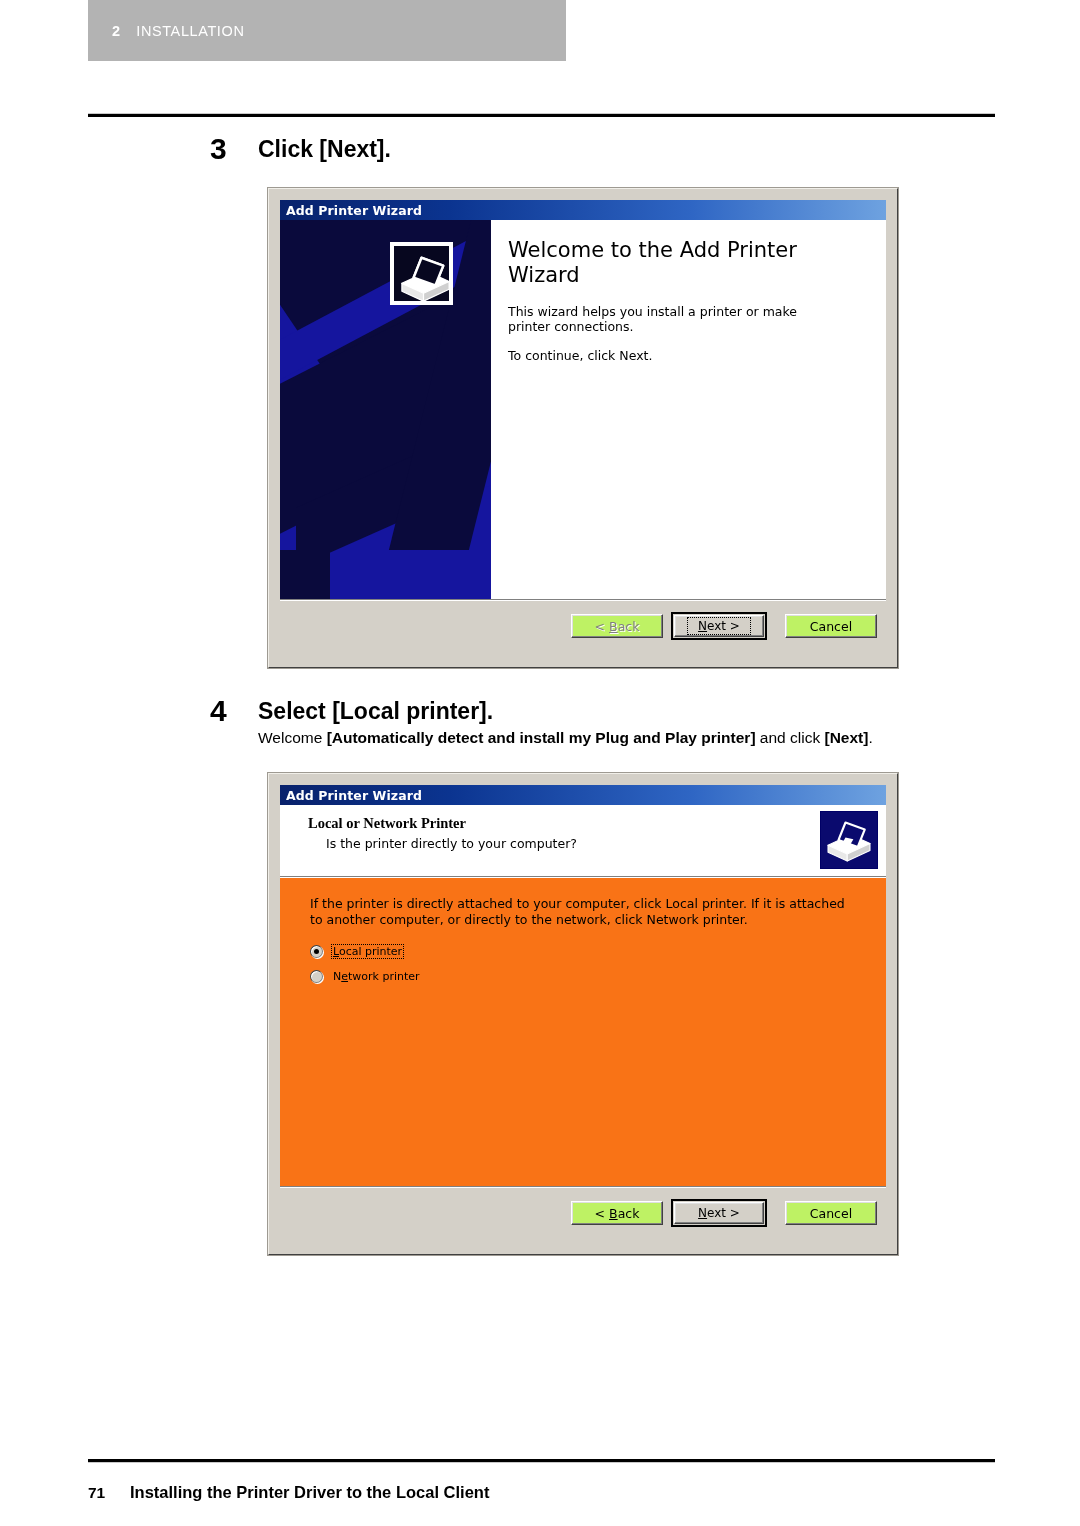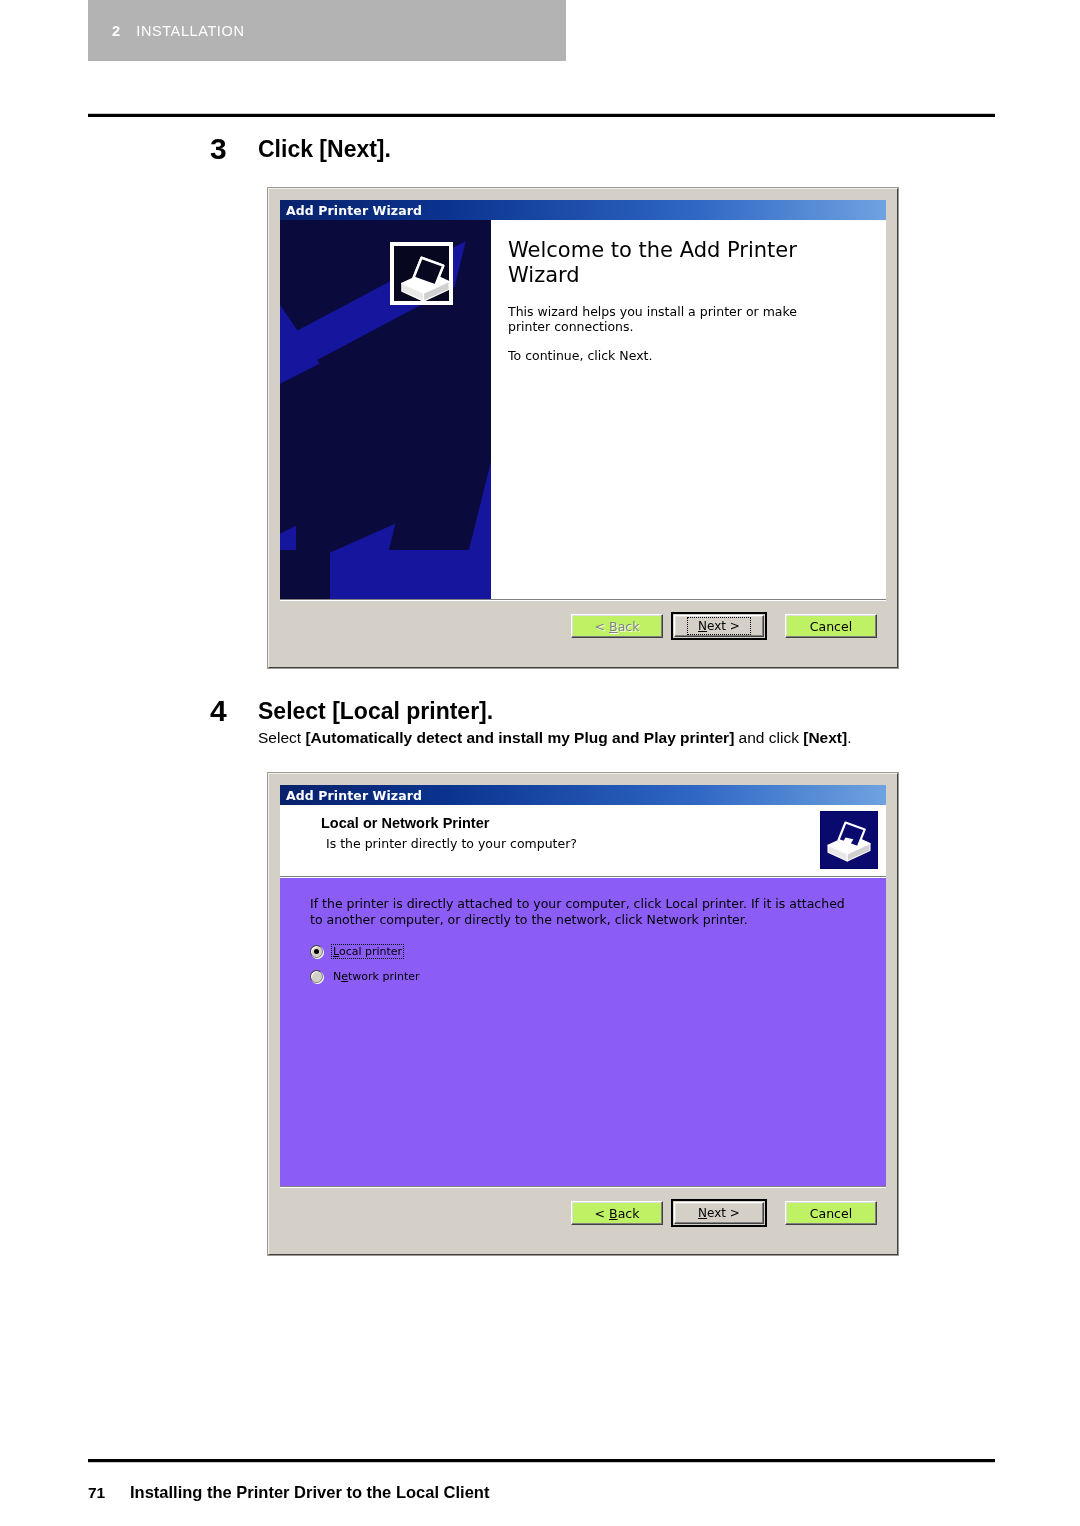--- a/index.html
+++ b/index.html
@@ -190,38 +190,38 @@
   u.acc { text-decoration:underline; }
 
   
   .wiz2-head {
     position:absolute; left:0; right:0; top:20px; height:72px;
     background:#ffffff;
     border-bottom:1px solid #808080;
     box-shadow:0 1px 0 #ffffff;
   }
   .wiz2-title {
-    position:absolute; left:41px; top:10px;
+    position:absolute; left:28px; top:10px;
     font-size:14.5px; font-weight:bold; color:#000;
-    font-family:Liberation Sans, sans-serif;
+    font-family:Liberation Serif, serif;
   }
   .wiz2-sub {
     position:absolute; left:46px; top:31px;
     font-size:12.5px; color:#000;
     font-family:"DejaVu Sans", sans-serif;
   }
   .smallicon {
     position:absolute; right:8px; top:6px;
     width:58px; height:58px;
     background:#0a0a6e;
     border:1px solid #000066;
   }
   .wiz2-body {
     position:absolute; left:0; right:0; top:93px; bottom:57px;
-    background:#8b5cf6;
+    background:#f97316;
     padding:18px 22px 0 30px;
   }
   .wiz2-para {
     font-size:12.5px; color:#000; line-height:16px;
     font-family:"DejaVu Sans", sans-serif;
     max-width:540px;
     margin-bottom:16px;
   }
   .optrow { display:flex; align-items:center; margin-bottom:10px; }
   .optrow.indent { margin-left:26px; }
@@ -344,21 +344,21 @@
         </div>
       </div>
 
     </div>
   </div>
 </div>
 
 <div class="step" style="left:210px; top:696px; width:830px; height:60px;">
   <span class="step-num">4</span>
   <span class="step-title">Select [Local printer].</span>
-  <span class="step-sub"><span>Select </span><b>[Automatically detect and install my Plug and Play printer]</b><span> and click </span><b>[Next]</b><span>.</span></span>
+  <span class="step-sub"><span>Welcome </span><b>[Automatically detect and install my Plug and Play printer]</b><span> and click </span><b>[Next]</b><span>.</span></span>
 </div>
 
 <div class="dialog" style="left:268px; top:773px; width:630px; height:482px;">
   <div class="dialog-inner">
 
     <div class="titlebar">
       <span class="titlebar-text">Add Printer Wizard</span>
     </div>
 
     <div class="wiz2-head">

